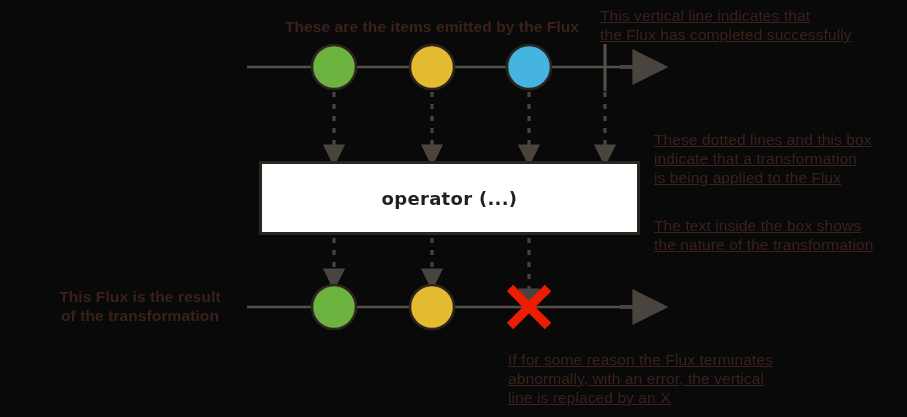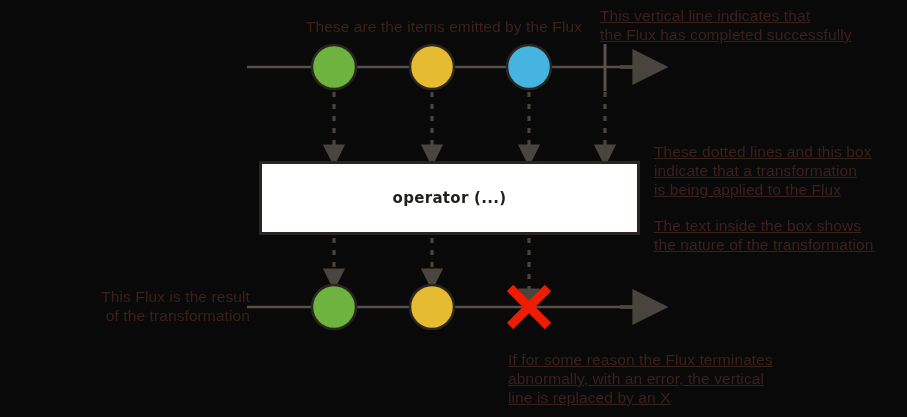--- a/index.html
+++ b/index.html
@@ -16,21 +16,21 @@
     font-family: "Liberation Sans", sans-serif;
   }
   .ann {
     position: absolute;
     color: #3b211c;
     font-size: 15.5px;
     line-height: 19px;
     white-space: pre;
     letter-spacing: 0.1px;
   }
-  .ann.center { text-align: right; }
+  .ann.center { text-align: center; font-weight: bold; }
   .ann.left   { text-align: left; text-decoration: underline; }
 
   svg.layer {
     position: absolute;
     left: 0;
     top: 0;
     width: 907px;
     height: 417px;
     overflow: visible;
   }
@@ -44,21 +44,21 @@
     background: #ffffff;
     border: 3px solid #2b2520;
     box-sizing: border-box;
     display: flex;
     align-items: center;
     justify-content: center;
   }
   .opbox-label {
     font-family: "DejaVu Sans", sans-serif;
     font-weight: bold;
-    font-size: 15px;
+    font-size: 18px;
     color: #231f1c;
     letter-spacing: 0.3px;
   }
 </style>
 </head>
 <body>
 
 <div id="stage">
 
   <svg class="layer" viewBox="0 0 907 417">
@@ -112,21 +112,21 @@
   <div class="opbox">
     <span class="opbox-label">operator (...)</span>
   </div>
 
 
   <div class="ann center" style="left:282px; top:17px; width:300px;">These are the items emitted by the Flux</div>
 
   <div class="ann left" style="left:600px; top:6px; width:305px;">This vertical line indicates that
 the Flux has completed successfully</div>
 
-  <div class="ann left" style="left:654px; top:142px; width:250px;">These dotted lines and this box
+  <div class="ann left" style="left:654px; top:130px; width:250px;">These dotted lines and this box
 indicate that a transformation
 is being applied to the Flux</div>
 
   <div class="ann left" style="left:654px; top:216px; width:250px;">The text inside the box shows
 the nature of the transformation</div>
 
   <div class="ann center" style="left:30px; top:287px; width:220px;">This Flux is the result
 of the transformation</div>
 
   <div class="ann left" style="left:508px; top:350px; width:390px;">If for some reason the Flux terminates

